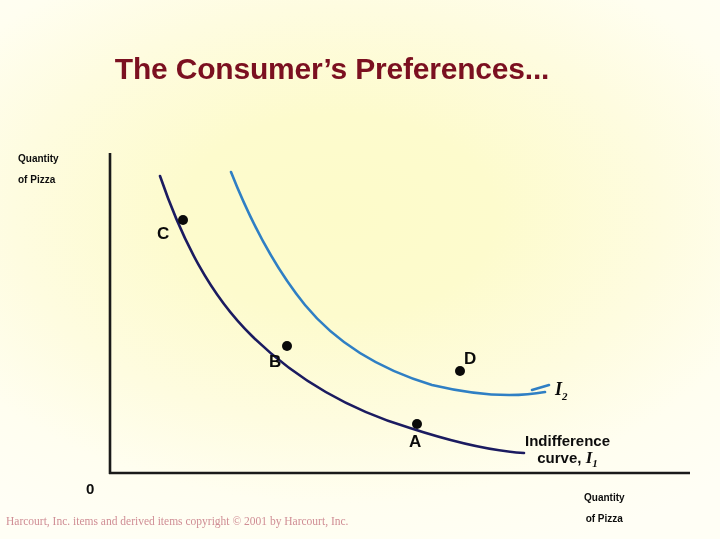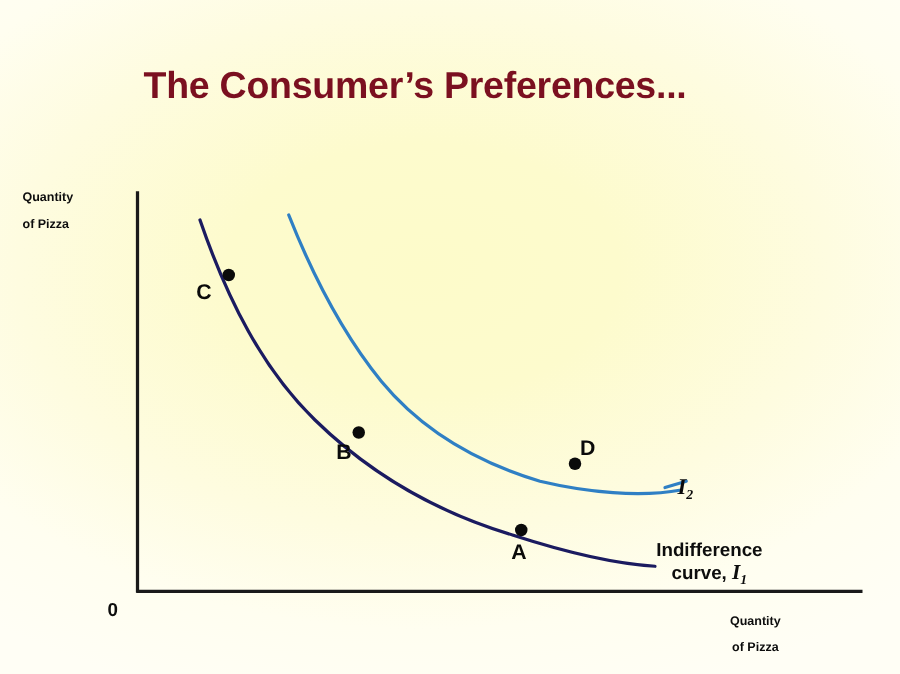--- a/index.html
+++ b/index.html
@@ -105,21 +105,21 @@
   }
   .icurve-sub {
     font-family: "Liberation Serif", serif;
     font-style: italic;
     font-weight: bold;
     font-size: 11px;
     vertical-align: sub;
   }
   #curve2-label {
     position: absolute;
-    left: 542px;
+    left: 555px;
     top: 379px;
     font-family: "Liberation Serif", serif;
     font-style: italic;
     font-weight: bold;
     font-size: 18px;
     color: #0a0a0a;
   }
   #footer {
     position: absolute;
     left: 6px;
@@ -180,14 +180,15 @@
 
   <div id="curve1-label">
     <span>Indifference</span>
     <span class="ln2">
       <span>curve, </span><span class="icurve-sym">I</span><span class="icurve-sub">1</span>
     </span>
   </div>
 
   <div id="curve2-label"><span>I</span><span class="icurve-sub">2</span></div>
 
+  <div id="footer">Harcourt, Inc. items and derived items copyright © 2001 by Harcourt, Inc.</div>
 
 </div>
 
 </body></html>

